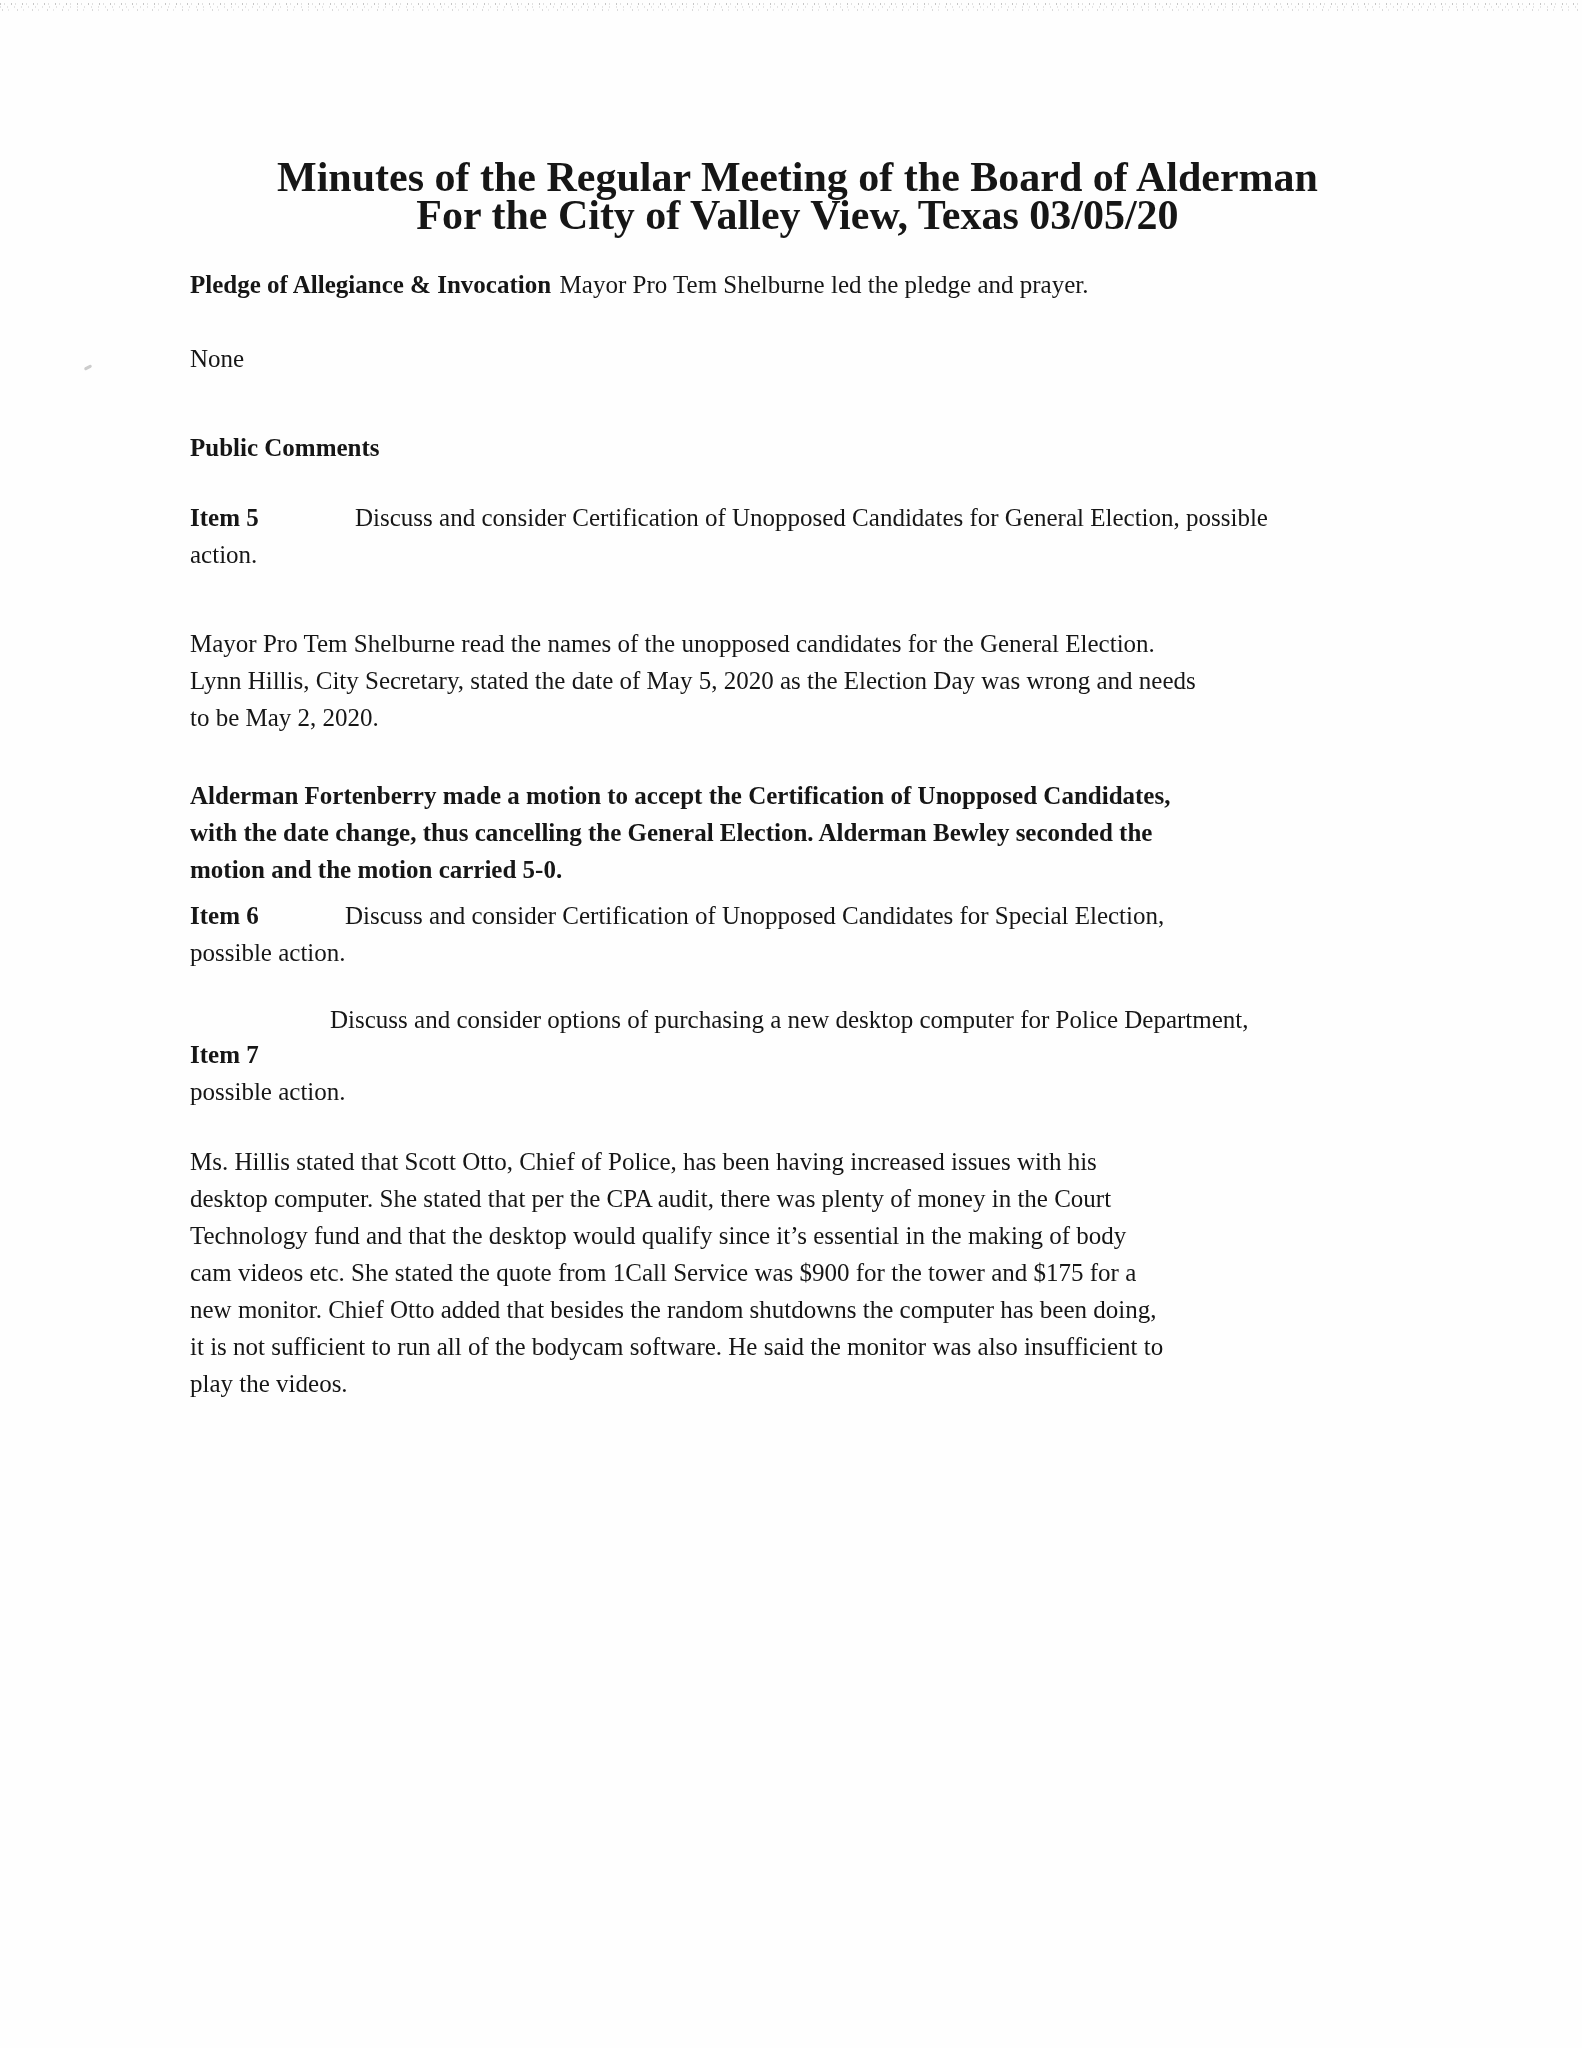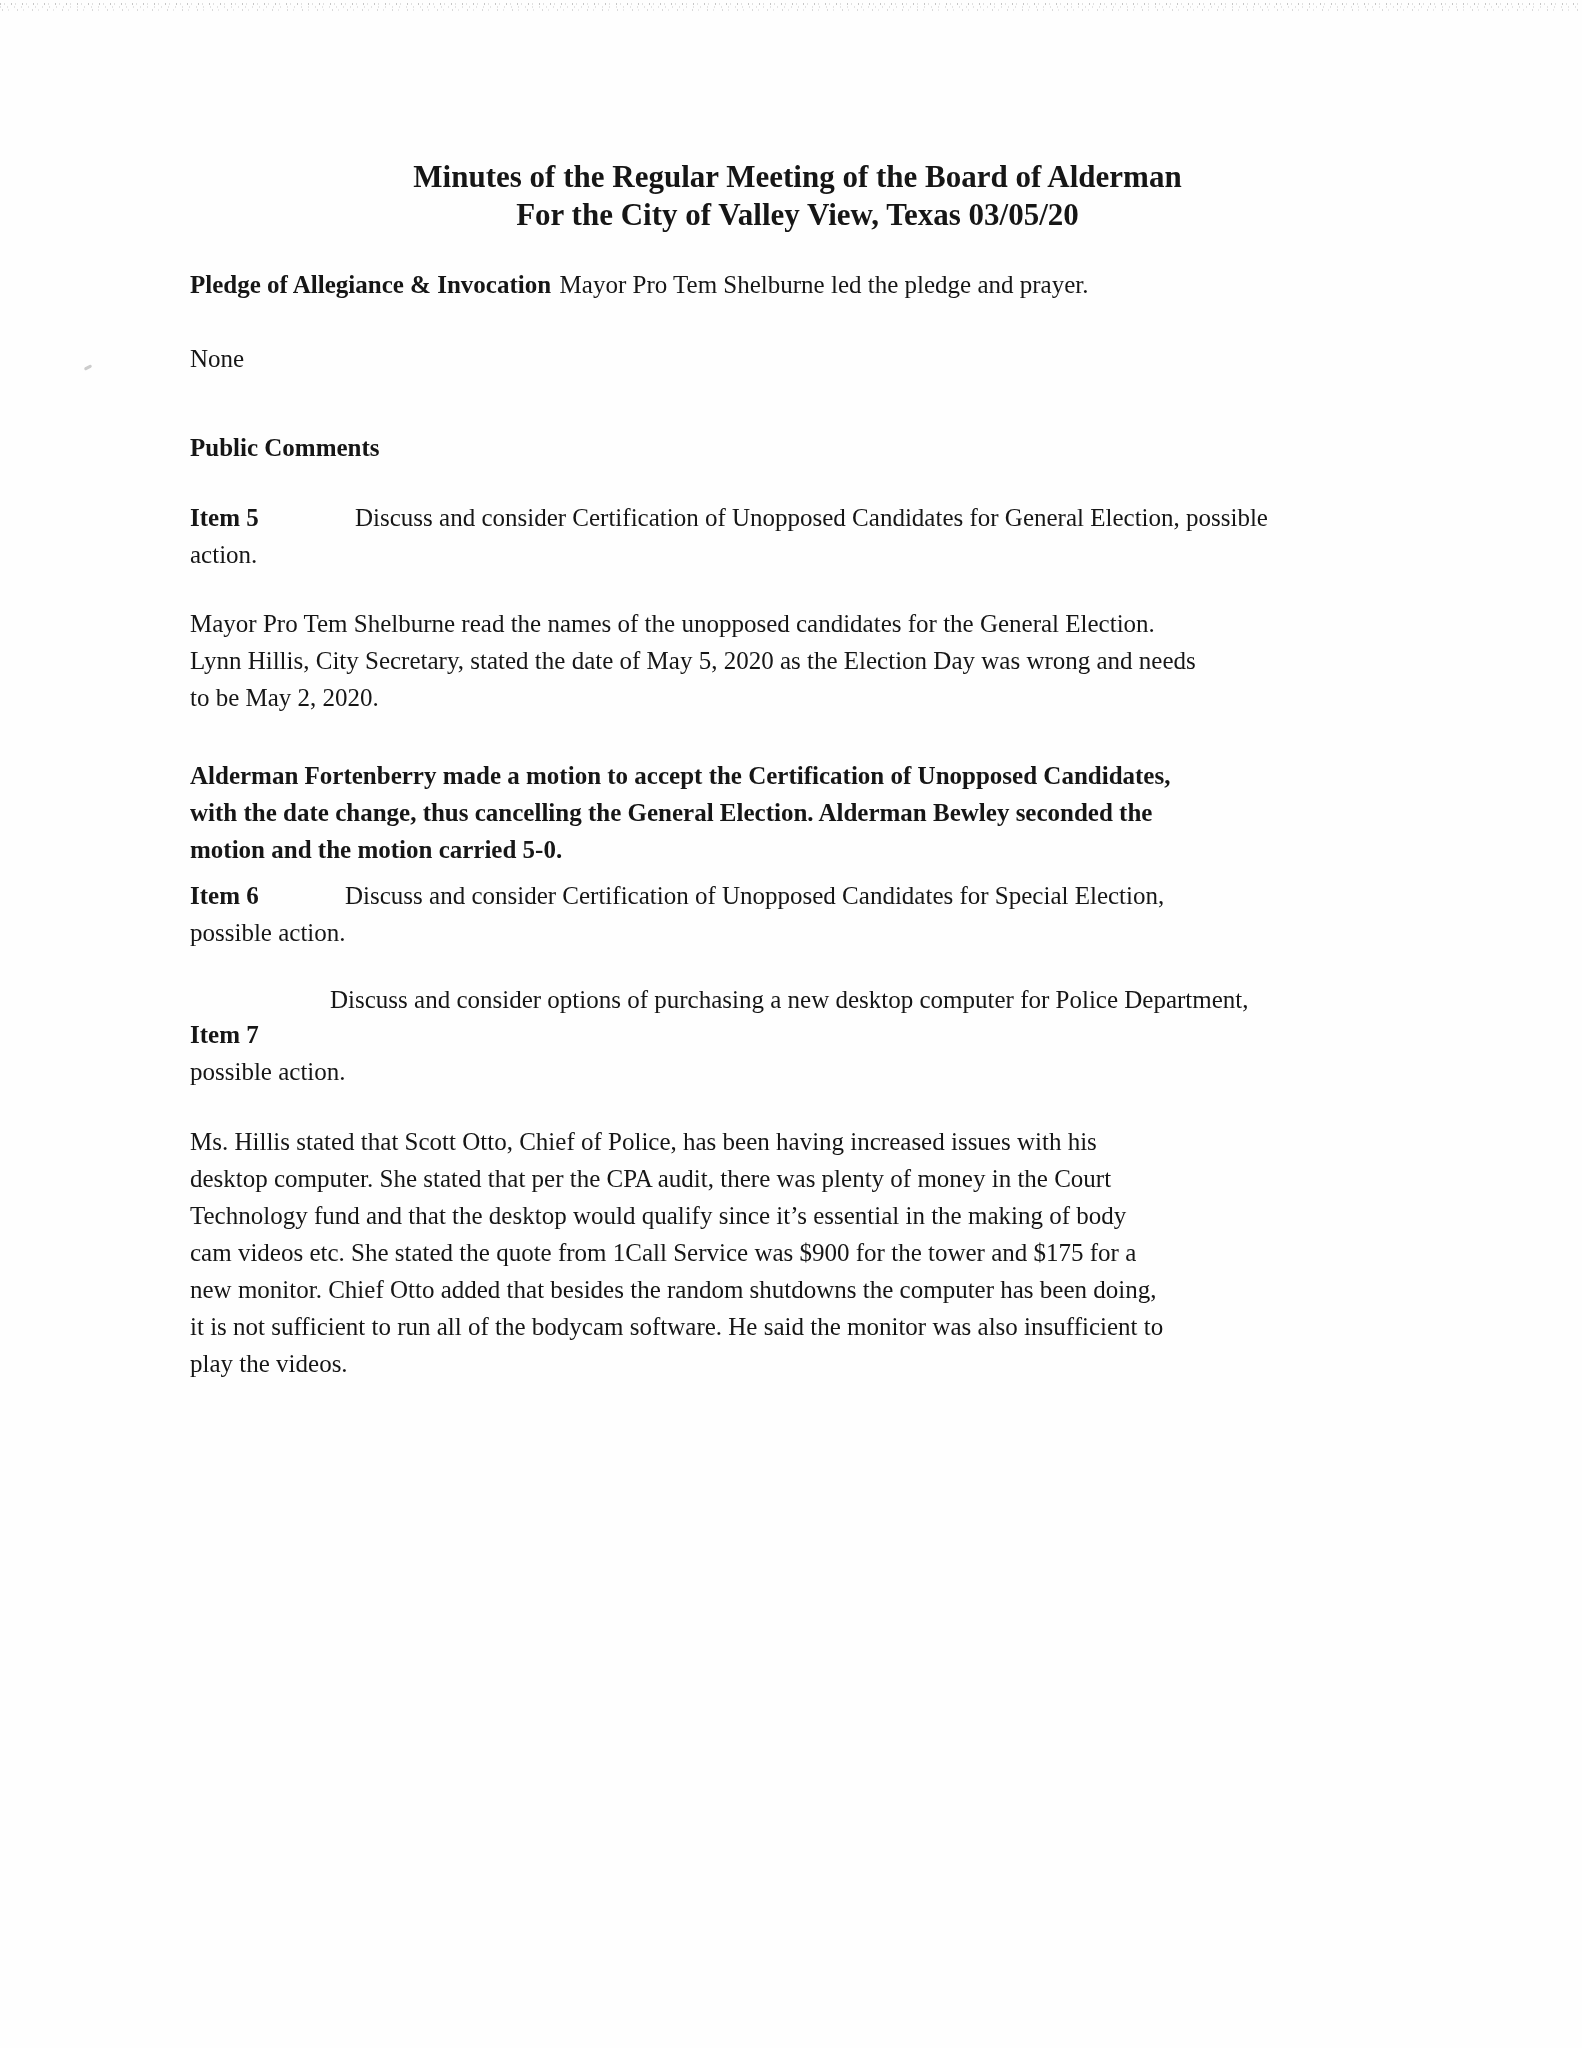--- a/index.html
+++ b/index.html
@@ -38,35 +38,35 @@
   }
   .content {
     position: relative;
     padding: 158px 177px 0 190px;
     font-size: 25px;
     line-height: 37px;
   }
   .title {
     text-align: center;
     font-weight: 700;
-    font-size: 31px;
+    font-size: 42px;
     line-height: 38px;
   }
   .para { margin: 0; }
   .bold { font-weight: 700; }
   .lead { font-weight: 700; margin-right: .34em; }
   .item-label { font-weight: 700; display: inline-block; vertical-align: top; }
   .w165 { min-width: 165px; }
   .w155 { min-width: 155px; }
   .w140 { min-width: 140px; margin-top: 35px; }
   .mt123 { margin-top: 123px; }
   .mt52 { margin-top: 52px; }
   .mt41 { margin-top: 41px; }
   .mt37 { margin-top: 37px; }
-  .mt36 { margin-top: 32px; }
+  .mt36 { margin-top: 52px; }
   .mt33 { margin-top: 33px; }
   .mt32 { margin-top: 32px; }
   .mt30 { margin-top: 30px; }
   .mt27 { margin-top: 27px; }
   .mt25 { margin-top: 25px; }
   .mt9  { margin-top: 9px; }
 </style>
 </head>
 <body>
 

